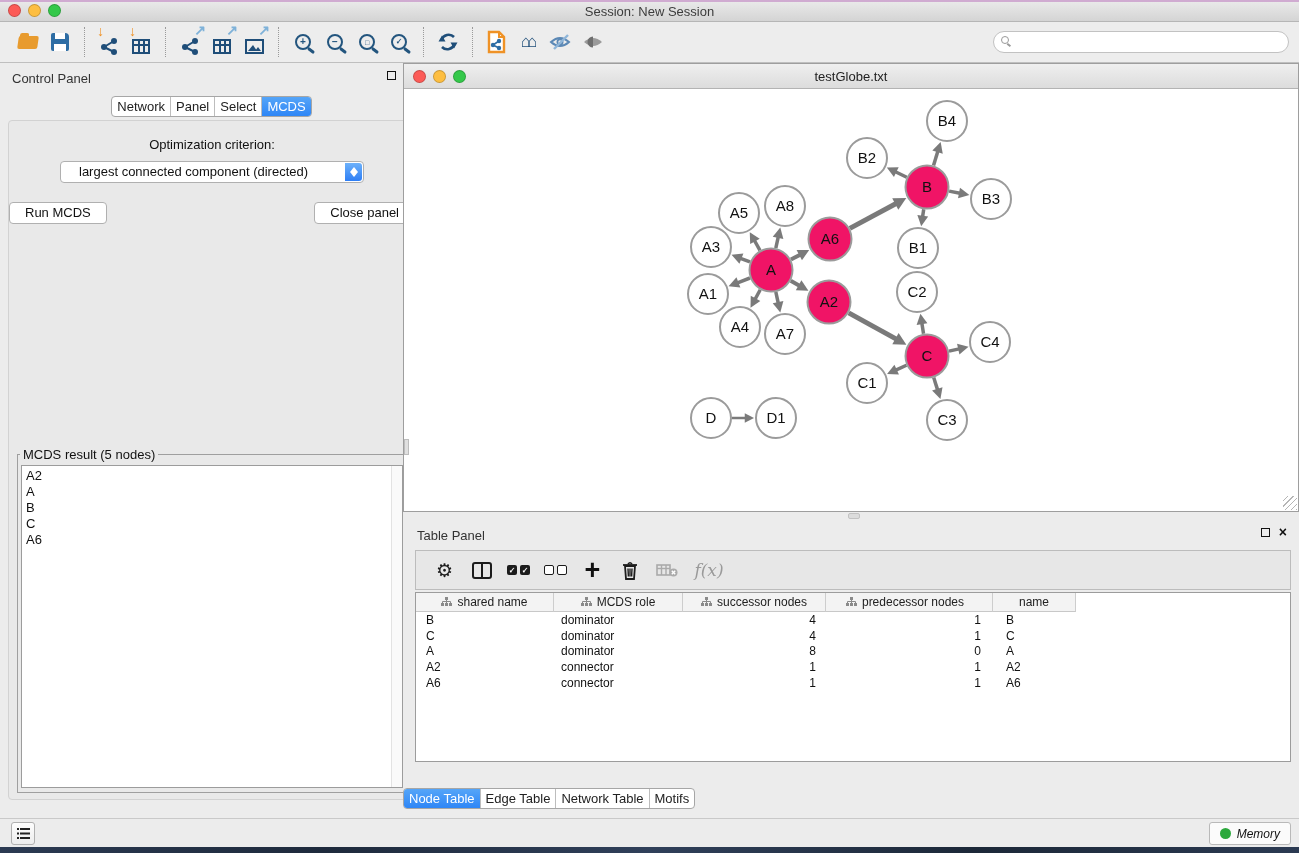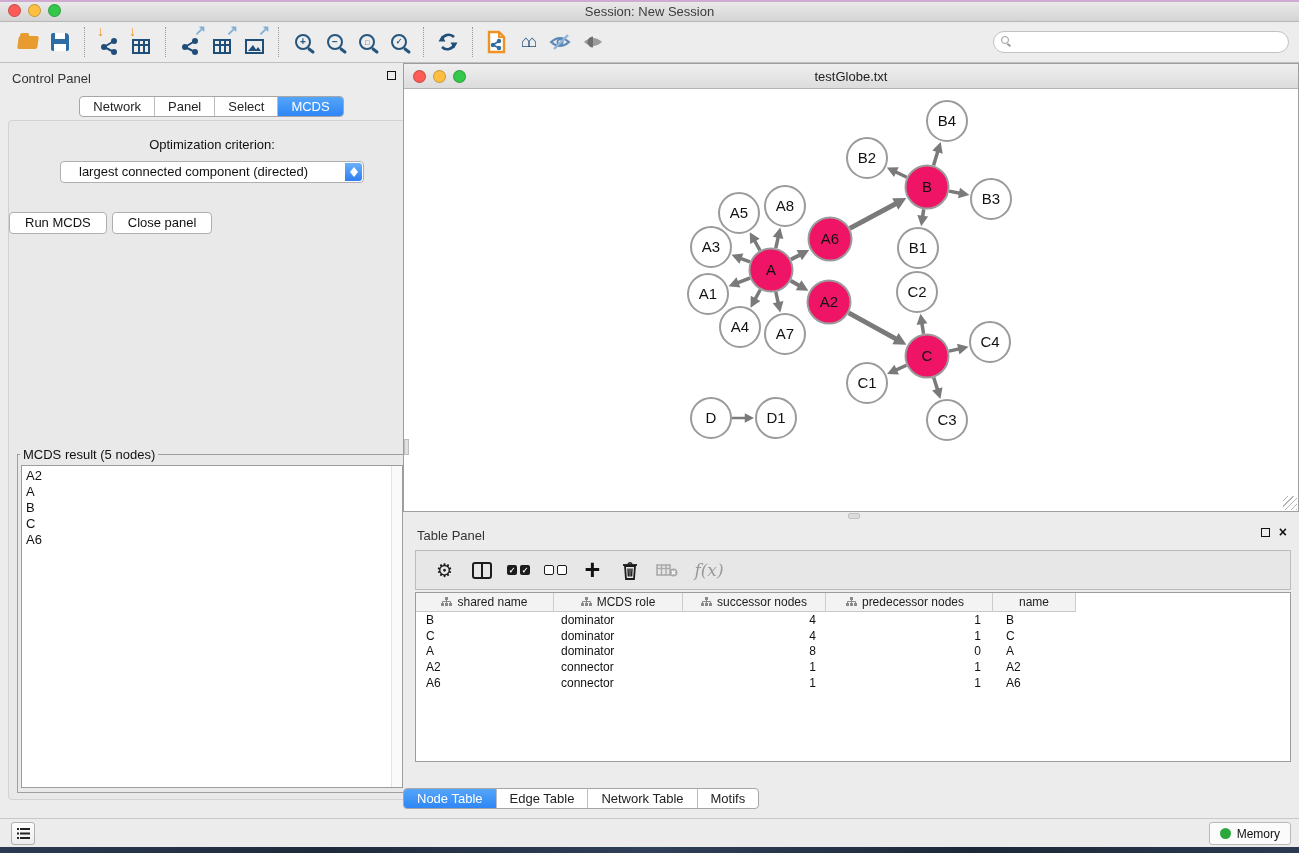--- a/index.html
+++ b/index.html
@@ -40,31 +40,31 @@
   .mag-small::after { content:""; position:absolute; width:4px; height:1.5px; background:#9a9a9a; bottom:-2px; right:-3px; transform:rotate(38deg); }
 
   
   #control-panel { position:absolute; left:0; top:63px; width:430px; height:755px; background:#ececec; border-right:7px solid #0c4a6e; }
   .panel-title-row { position:relative; height:30px; }
   .panel-title { position:absolute; left:12px; top:8px; font-size:13px; color:#333; }
   .panel-win-icons { position:absolute; right:10px; top:8px; display:flex; gap:9px; align-items:center; }
   .float-ic { width:9px; height:9px; border:1.5px solid #111; display:inline-block; }
   .close-ic { font-size:14px; font-weight:bold; color:#111; line-height:9px; }
   .tabbar { display:inline-flex; border:1px solid #a6a6a6; border-radius:4px; overflow:hidden; background:#fff; }
-  .tab { padding:2px 13px; font-size:13px; color:#222; border-left:1px solid #bdbdbd; cursor:default; }
+  .tab { padding:2px 5px; font-size:13px; color:#222; border-left:1px solid #bdbdbd; cursor:default; }
   .tab:first-child { border-left:none; }
   .tab.active { background:linear-gradient(#55a5f8,#2e86f6); color:#fff; }
   #cp-tabs { position:absolute; left:0; right:0; top:33px; text-align:center; }
   #cp-body { position:absolute; left:8px; right:7px; top:57px; bottom:18px; background:#e9e9e9; border:1px solid #d2d2d2; border-radius:4px; }
   .opt-label { text-align:center; margin-top:16px; font-size:13px; color:#111; }
   .mac-select { position:relative; width:304px; margin:9px auto 0; height:22px; background:#fff; border:1px solid #b0b0b0; border-radius:4px; font-size:13px; color:#111; line-height:20px; padding-left:18px; }
   .stepper { position:absolute; right:1px; top:1px; bottom:1px; width:17px; background:linear-gradient(#6db1fa,#2e7ef5); border-radius:0 3px 3px 0; }
   .stepper::before { content:""; position:absolute; left:4.5px; top:4px; border-left:4px solid transparent; border-right:4px solid transparent; border-bottom:5px solid #fff; }
   .stepper::after { content:""; position:absolute; left:4.5px; bottom:4px; border-left:4px solid transparent; border-right:4px solid transparent; border-top:5px solid #fff; }
-  .cp-buttons { display:flex; justify-content:flex-start; gap:5px; margin-top:29px; }
+  .cp-buttons { display:flex; justify-content:space-between; gap:5px; margin-top:19px; }
   .mac-btn { background:#fff; border:1px solid #b0b0b0; border-radius:4px; height:22px; padding:0 15px; font-size:13px; color:#111; line-height:20px; }
   #result-group { position:absolute; left:8px; right:8px; top:333px; bottom:6px; border:1px solid #9f9f9f; }
   #result-title { position:absolute; top:-8px; left:2px; background:#e9e9e9; padding:0 3px; font-size:13px; color:#111; }
   #result-list { position:absolute; inset:10px 3px 4px 3px; background:#fff; border:1px solid #9c9c9c; font-size:13px; color:#111; padding:2px 0 0 4px; line-height:16px; overflow:hidden; }
   .scroll-track { position:absolute; top:0; bottom:0; right:0; width:11px; background:#fafafa; border-left:1px solid #e3e3e3; }
 
   
   #network-window { position:absolute; left:403px; top:63px; width:896px; height:449px; border:1px solid #9e9e9e; background:#fff; }
   #net-titlebar { position:absolute; left:0; top:0; right:0; height:25px; background:linear-gradient(#efefef,#dcdcdc); border-bottom:1px solid #b3b3b3; }
   #net-titlebar .lights { top:6px; left:9px; }
@@ -96,21 +96,21 @@
   .th { background:#f3f3f3; border-right:1px solid #cdcdcd; border-bottom:1px solid #c8c8c8; display:flex; align-items:center; justify-content:center; gap:5px; font-size:12px; color:#222; }
   .th.filler { background:#fff; border:none; flex:1; }
   .tr { display:flex; height:15.7px; align-items:center; font-size:12px; color:#111; }
   .td { overflow:hidden; white-space:nowrap; }
   .c0 { width:138px; padding-left:10px; } .c1 { width:129px; padding-left:7px; }
   .c2 { width:143px; text-align:right; padding-right:10px; } .c3 { width:167px; text-align:right; padding-right:12px; }
   .c4 { width:83px; padding-left:13px; }
   #tp-tabs { position:absolute; left:0; right:0; bottom:9px; text-align:left; }
 
   
-  #statusbar { position:absolute; left:0; top:818px; width:100%; height:29px; background:#ececec; border-top:1px solid #c9c9c9; }
+  #statusbar { position:absolute; left:0; top:818px; width:100%; height:29px; background:#ececec; border-top:1px solid #c9c9c9;font-style:italic; }
   #list-btn { position:absolute; left:11px; top:3px; width:24px; height:23px; background:linear-gradient(#fdfdfd,#ededed); border:1px solid #b0b0b0; border-radius:3px; display:flex; align-items:center; justify-content:center; }
   .bars { width:13px; height:11px; position:relative; }
   .bars::before { content:""; position:absolute; left:3px; top:0; width:10px; height:2px; background:#222; box-shadow:0 4.5px 0 #222, 0 9px 0 #222; }
   .bars::after { content:""; position:absolute; left:0; top:0; width:2px; height:2px; background:#222; box-shadow:0 4.5px 0 #222, 0 9px 0 #222; }
   #memory-btn { position:absolute; right:8px; top:3px; height:23px; background:#fbfbfb; border:1px solid #b9b9b9; border-radius:3px; display:flex; align-items:center; gap:6px; padding:0 10px; font-size:12px; color:#111; }
   .mem-dot { width:11px; height:11px; border-radius:50%; background:#2ba83c; }
   #desktop-strip { position:absolute; left:0; top:847px; width:100%; height:6px;
     background:linear-gradient(90deg,#2b3a52,#1e2a3c 25%,#30405a 50%,#1c2838 75%,#2b3a52); }
 
   svg.mini { display:block; }

